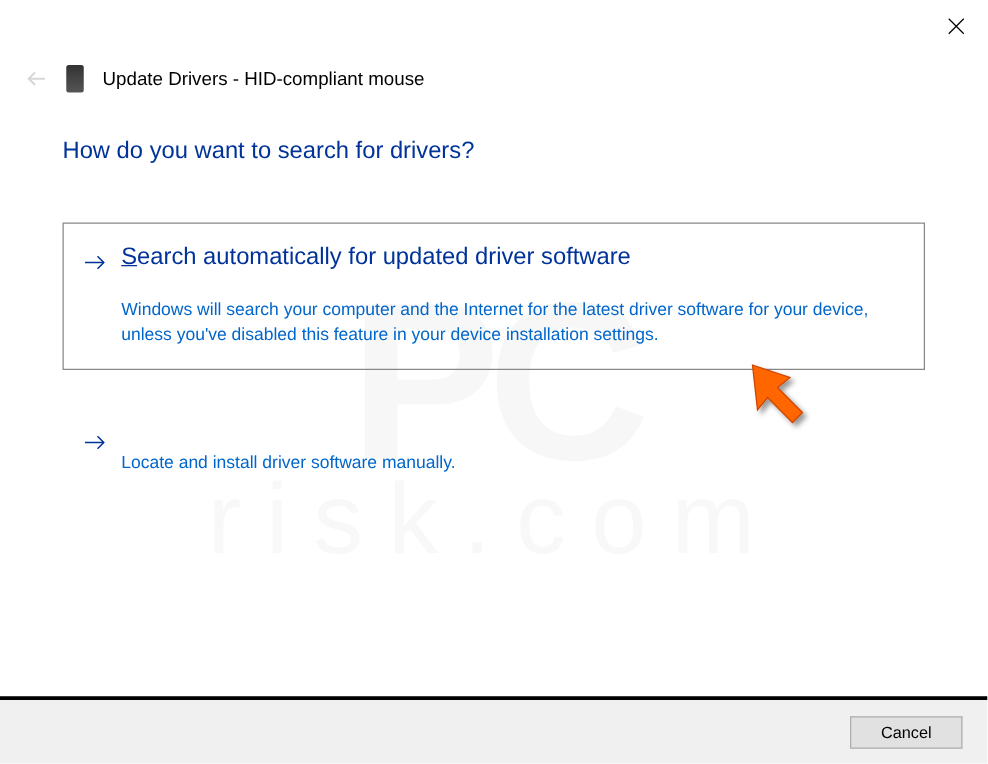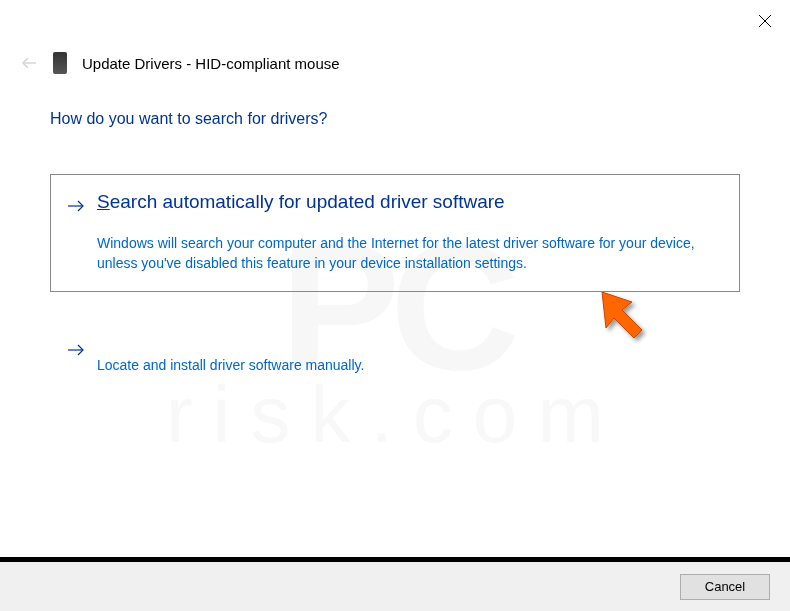--- a/index.html
+++ b/index.html
@@ -88,21 +88,21 @@
       color: #000;
     }
     .content {
       position: absolute;
       top: 110px;
       left: 50px;
       right: 50px;
       z-index: 10;
     }
     .heading {
-      font-size: 16px;
+      font-size: 19px;
       color: #003399;
       font-weight: 400;
       margin-bottom: 46px;
     }
     .option {
       display: flex;
       align-items: flex-start;
       padding: 16px 20px 18px 14px;
       margin-bottom: 26px;
       cursor: pointer;
@@ -150,21 +150,21 @@
       z-index: 20;
       pointer-events: none;
     }
     .footer {
       position: absolute;
       bottom: 0;
       left: 0;
       right: 0;
       height: 54px;
       background: #f0f0f0;
-      border-top: 5px solid #000000;
+      border-top: 3px solid #000000;
       display: flex;
       align-items: center;
       justify-content: flex-end;
       padding-right: 20px;
       z-index: 10;
     }
     .cancel-btn {
       width: 90px;
       height: 26px;
       background: #e1e1e1;

